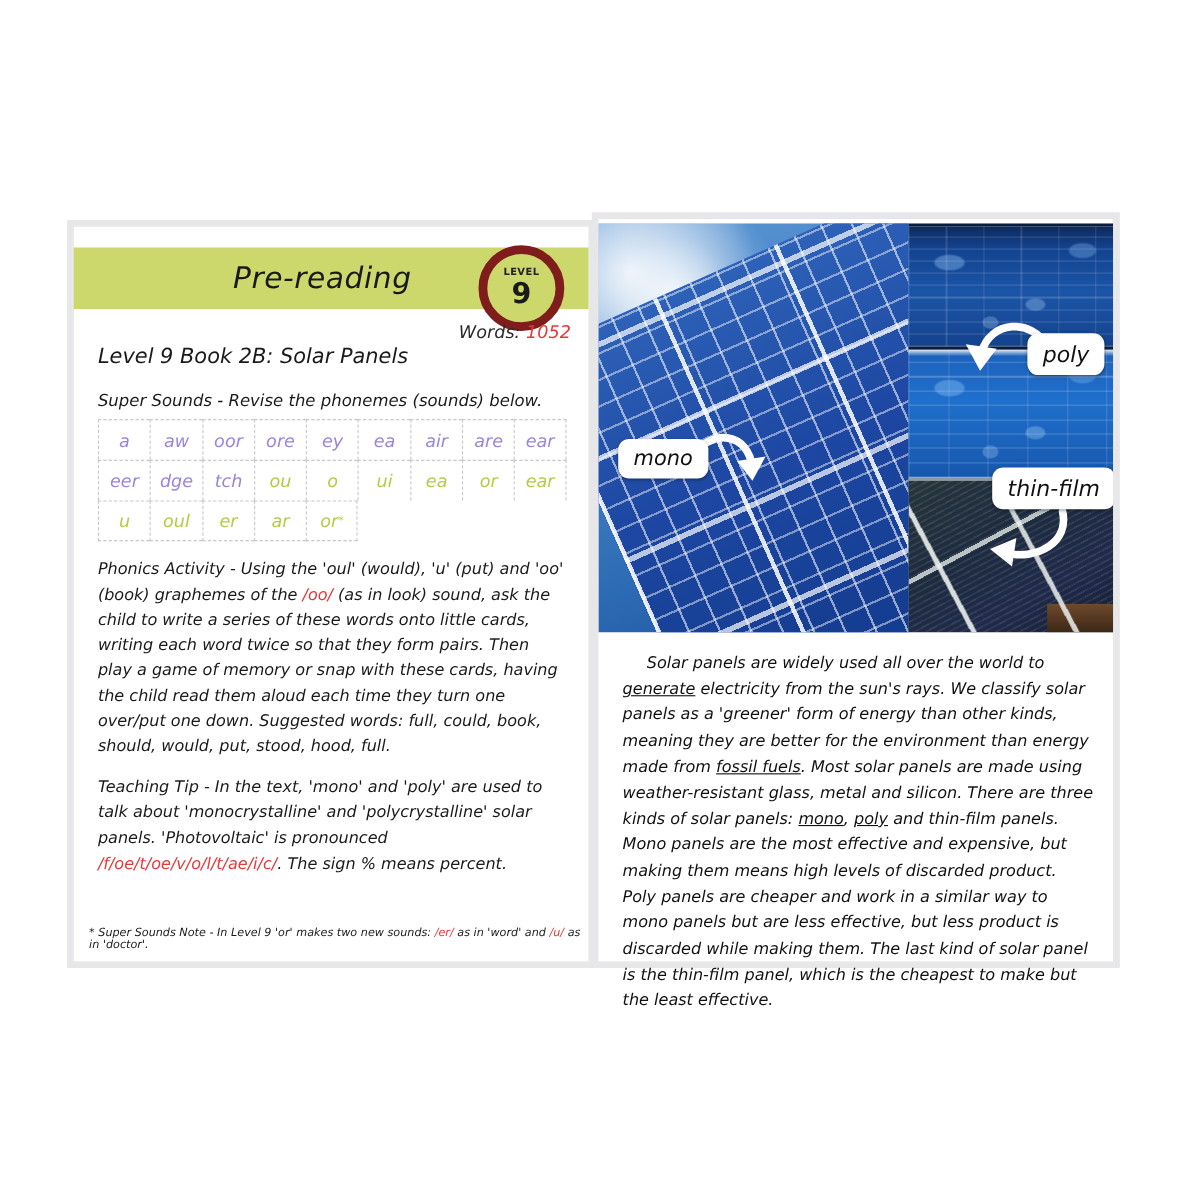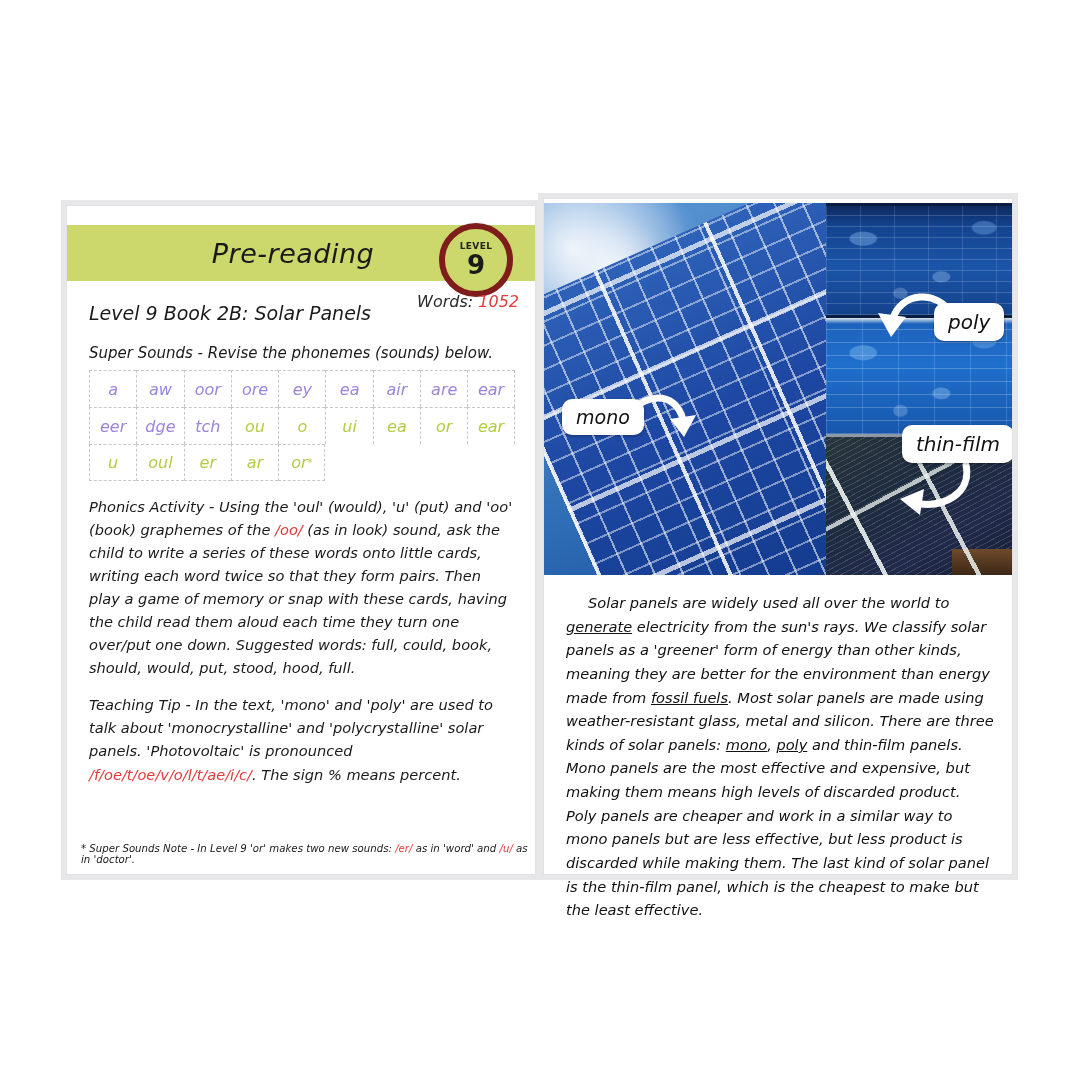--- a/index.html
+++ b/index.html
@@ -46,21 +46,21 @@
     color: #1a1a1a;
     letter-spacing: 0.5px;
     transform: translateX(-8px);
   }
   .level-badge {
     position: absolute;
     right: 22px; top: 17px;
     width: 62px; height: 62px;
     border-radius: 50%;
     background: #ccd86c;
-    border: 6px solid #7f1d1d;
+    border: 8px solid #7f1d1d;
     display: flex; flex-direction: column;
     align-items: center; justify-content: center;
     line-height: 1;
   }
   .level-badge .lvl-word {
     font-size: 9px; font-weight: bold; color: #23231f;
     letter-spacing: 0.4px; margin-bottom: 1px;
   }
   .level-badge .lvl-num {
     font-size: 26px; font-weight: bold; color: #1a1a1a;
@@ -70,21 +70,21 @@
     right: 16px; top: 86px;
     font-size: 16px; font-style: italic;
     color: #2a2a2a;
   }
   .words-count .num { color: #e23b3b; }
 
   .lc-body { position: absolute; left: 22px; top: 86px; width: 426px; }
 
   .book-line {
     font-size: 19px; font-style: italic; color: #1a1a1a;
-    margin-top: 10px; margin-bottom: 20px;
+    margin-top: 21px; margin-bottom: 20px;
   }
   .supersounds-line {
     font-size: 15px; font-style: italic; color: #1a1a1a;
     margin-bottom: 8px;
   }
 
   
   .phoneme-grid { width: 426px; }
   .pg-row { display: flex; }
   .pg-cell {

